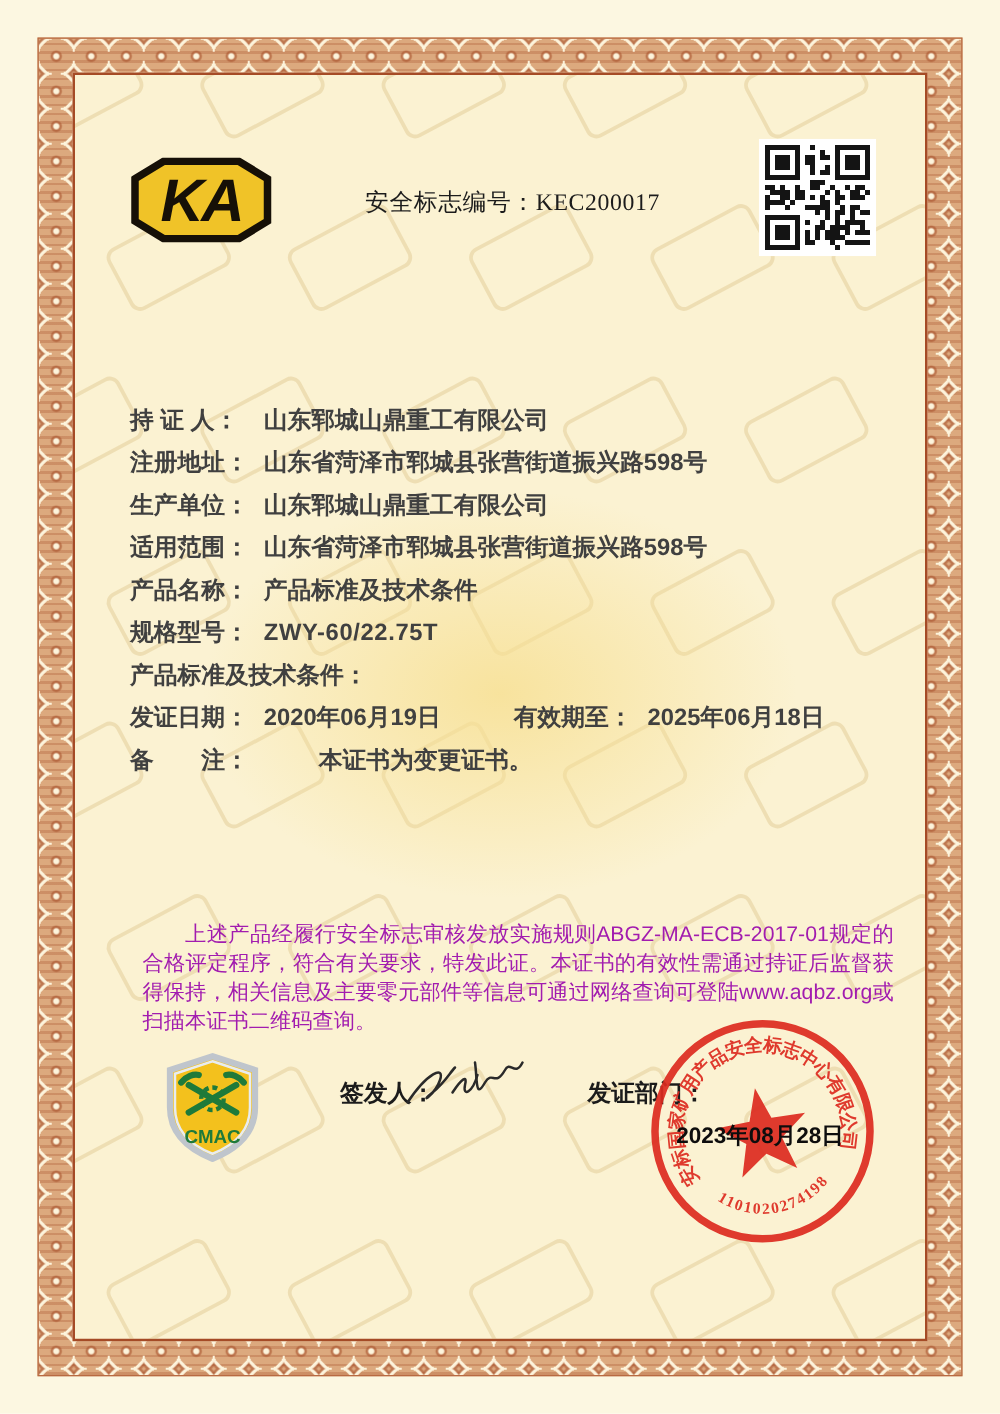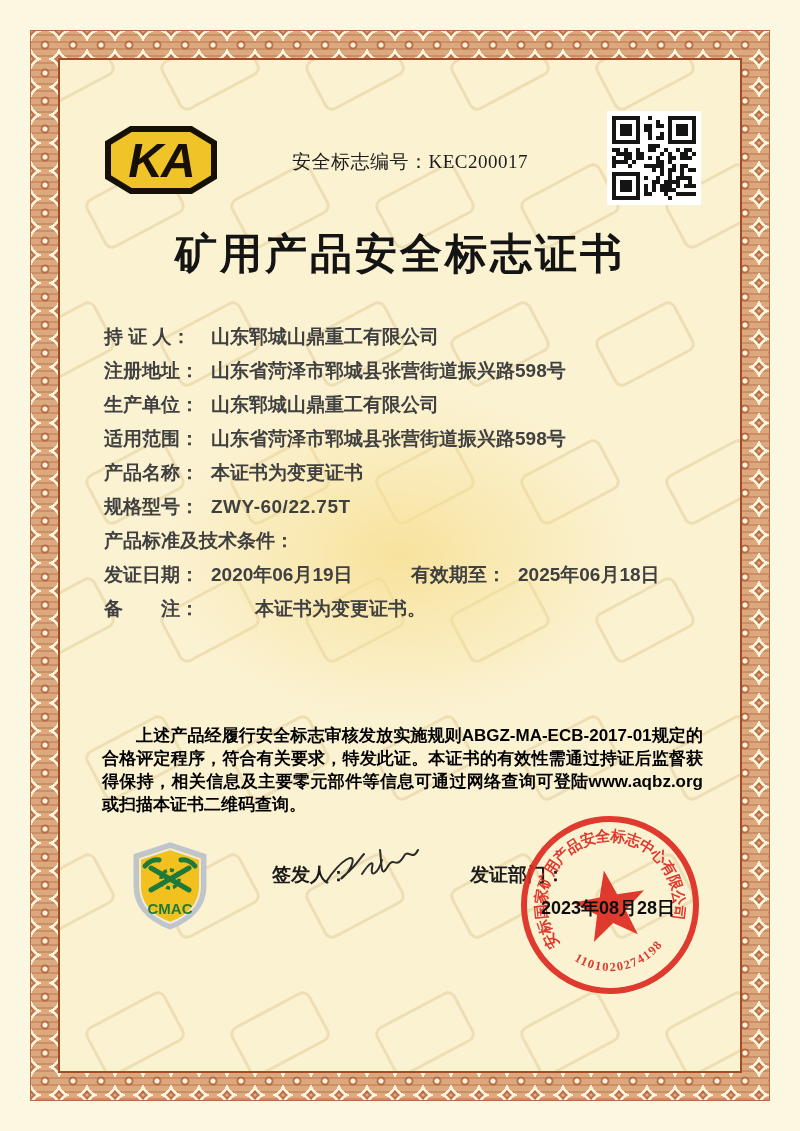--- a/index.html
+++ b/index.html
@@ -30,22 +30,22 @@
   .fields{left:104px;top:327px;width:606px;}
   .row{display:flex;align-items:flex-start;font-size:19px;font-weight:700;color:#404040;
     line-height:20px;margin-bottom:14px;}
   .row .lbl{flex:0 0 107px;white-space:nowrap;}
   .row .val{white-space:nowrap;}
   .row.long .lbl{flex:0 0 203px;}
   .row .v1{flex:0 0 200px;white-space:nowrap;}
   .row.remark .val{margin-left:44px;}
   .latin{font-family:"Liberation Sans",sans-serif;letter-spacing:.5px;}
 
-  .para{left:102px;top:724px;width:601px;font-size:17px;font-weight:700;line-height:23px;
-    text-align:justify;text-indent:2em;color:#000000;margin:0;}
+  .para{left:102px;top:724px;width:601px;font-size:17px;font-weight:400;line-height:23px;
+    text-align:justify;text-indent:2em;color:#a21caf;margin:12px;}
 
   .signer,.dept{font-size:19px;font-weight:700;color:#1b1b1b;}
   .signer{left:272px;top:862px;}
   .dept{left:436px;top:862px;margin-left:34px;}
   .stamp{left:515px;top:810px;opacity:.92;transform:rotate(-10deg);}
   .stampdate{left:541px;top:896px;font-size:18px;font-weight:700;color:#0d0d0d;z-index:6;}
 </style>
 </head>
 <body>
 
@@ -323,42 +323,41 @@
         <rect x="57" y="81" width="4" height="4" fill="#141414"></rect>
         <rect x="69" y="81" width="4" height="4" fill="#141414"></rect>
         <rect x="73" y="81" width="4" height="4" fill="#141414"></rect>
         <rect x="77" y="81" width="4" height="4" fill="#141414"></rect>
         <rect x="81" y="81" width="4" height="4" fill="#141414"></rect>
         <rect x="85" y="81" width="4" height="4" fill="#141414"></rect>
         <rect x="61" y="85" width="4" height="4" fill="#141414"></rect>
       </g>
   </svg>
 
-  <div class="abs title">矿用产品安全标志证书</div>
 
   <div class="abs fields">
     <div class="row">
       <span class="lbl">持 证 人：</span>
       <span class="val">山东郓城山鼎重工有限公司</span>
     </div>
     <div class="row">
       <span class="lbl">注册地址：</span>
       <span class="val">山东省菏泽市郓城县张营街道振兴路598号</span>
     </div>
     <div class="row">
       <span class="lbl">生产单位：</span>
       <span class="val">山东郓城山鼎重工有限公司</span>
     </div>
     <div class="row">
       <span class="lbl">适用范围：</span>
       <span class="val">山东省菏泽市郓城县张营街道振兴路598号</span>
     </div>
     <div class="row">
       <span class="lbl">产品名称：</span>
-      <span class="val">本证书为变更证书</span>
+      <span class="val">产品标准及技术条件</span>
     </div>
     <div class="row">
       <span class="lbl">规格型号：</span>
       <span class="val latin">ZWY-60/22.75T</span>
     </div>
     <div class="row long">
       <span class="lbl">产品标准及技术条件：</span>
     </div>
     <div class="row">
       <span class="lbl">发证日期：</span>

